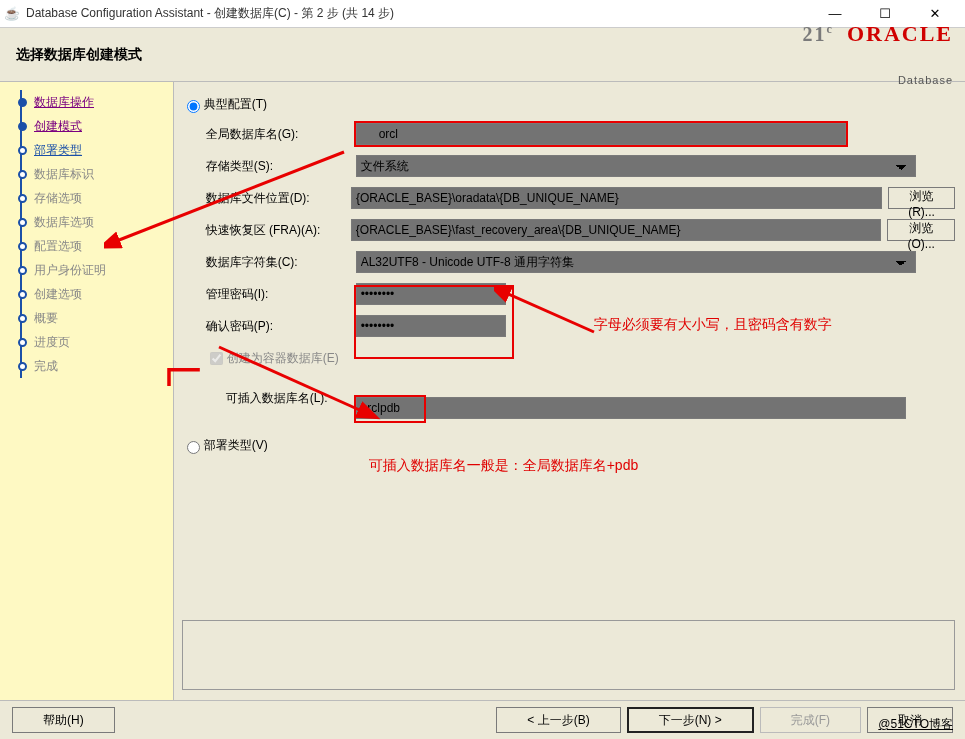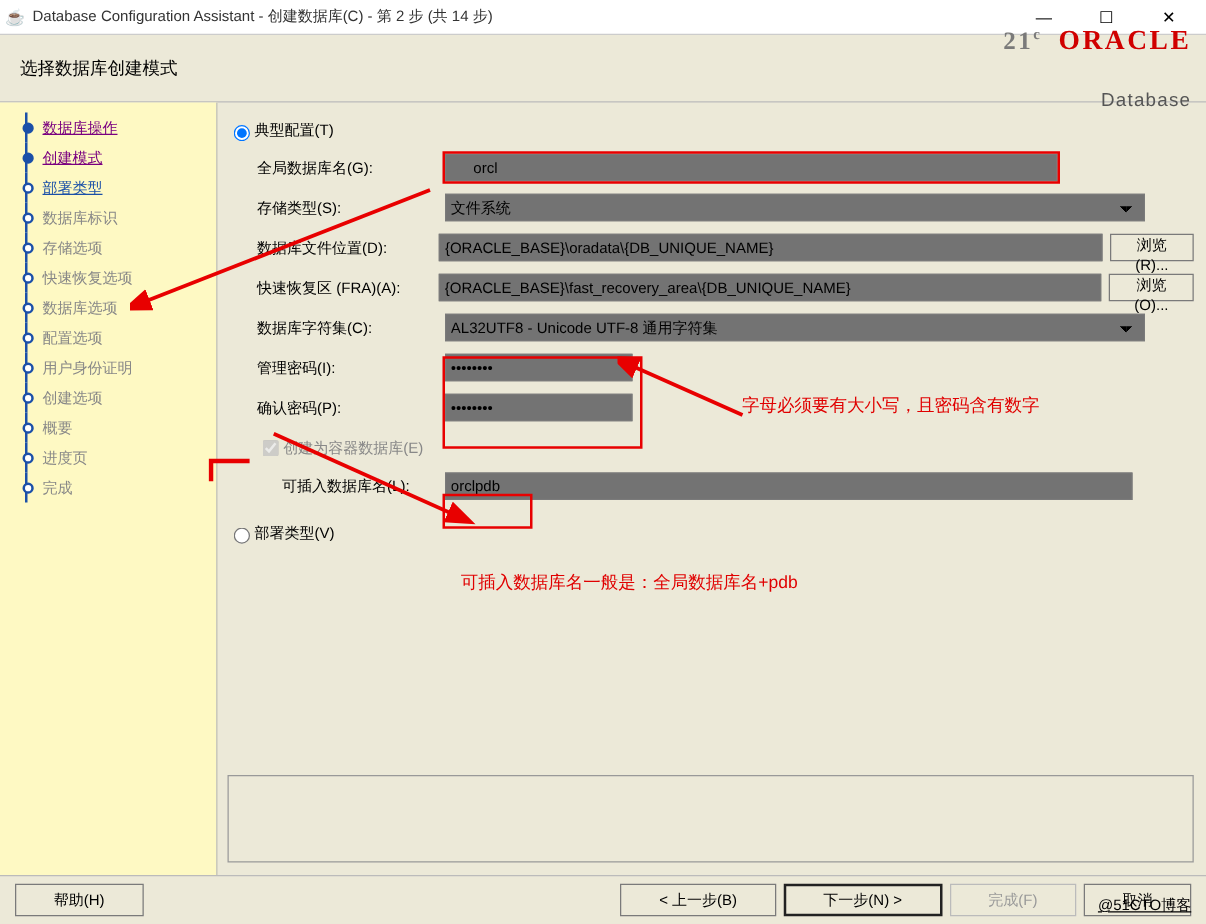--- a/index.html
+++ b/index.html
@@ -35,32 +35,32 @@
   }
   .header-band {
     height: 54px;
     background: #ece9d8;
     display: flex;
     align-items: center;
     justify-content: space-between;
     padding: 0 12px 0 16px;
     border-bottom: 1px solid #bbb;
   }
-  .page-title { font-size: 14px; font-weight: normal; }
+  .page-title { font-size: 14px; font-weight: bold; }
   .oracle-logo { text-align: right; line-height: 1; }
   .oracle-logo .ora-top {
     font-family: Georgia, serif;
     font-size: 20px;
     color: #7a7a7a;
     letter-spacing: 2px;
     font-weight: bold;
   }
   .oracle-logo .ora-top sup { font-size: 12px; vertical-align: super;}
   .oracle-logo .ora-red { color: #d00000; font-weight: bold; font-size: 22px; margin-left:6px;}
-  .oracle-logo .ora-sub { font-size: 15px; color: #555; letter-spacing: 1px; margin-top: 30px;}
+  .oracle-logo .ora-sub { font-size: 11px; color: #555; letter-spacing: 1px; margin-top: 30px;}
   .main {
     display: flex;
     height: 618px;
   }
   .sidebar {
     width: 196px;
     padding: 8px 0 0 0;
     border-right: 1px solid #bbb;
     background: #fef9c3;
   }
@@ -216,24 +216,20 @@
       <div class="step">
         <div class="step-dot"></div>
         <div class="step-label">数据库标识</div>
       </div>
       <div class="step">
         <div class="step-dot"></div>
         <div class="step-label">存储选项</div>
       </div>
       <div class="step">
         <div class="step-dot"></div>
-        <div class="step-label">快速恢复选项</div>
-      </div>
-      <div class="step">
-        <div class="step-dot"></div>
         <div class="step-label">数据库选项</div>
       </div>
       <div class="step">
         <div class="step-dot"></div>
         <div class="step-label">配置选项</div>
       </div>
       <div class="step">
         <div class="step-dot"></div>
         <div class="step-label">用户身份证明</div>
       </div>
@@ -306,21 +302,21 @@
 
       <div style="position:absolute; left:180px; top:203px; width:160px; height:74px; border:2px solid #e80000; pointer-events:none;"></div>
 
       <div class="checkbox-row">
         <input type="checkbox" checked="" disabled="" style="">
         <span class="disabled-text">创建为容器数据库(E)</span>
       </div>
 
       <div class="field-row" style="margin-left:20px">
         <div class="field-label" style="width:130px">可插入数据库名(L):</div>
-        <input class="field-input" style="width: 550px;" value="orclpdb">
+        <input class="field-input" style="width: 550px; margin-top: 19px;" value="orclpdb">
       </div>
       <div style="position:absolute; left:180px; top:313px; width:72px; height:28px; border:2px solid #e80000; pointer-events:none;"></div>
     </div>
 
     <div class="radio-row" style="margin-top:18px">
       <input type="radio" style="">
       <label>部署类型(V)</label>
     </div>
 
     <div class="annotation" style="left:420px; top:232px; width:310px; line-height:1.5;">字母必须要有大小写，且密码含有数字</div>

